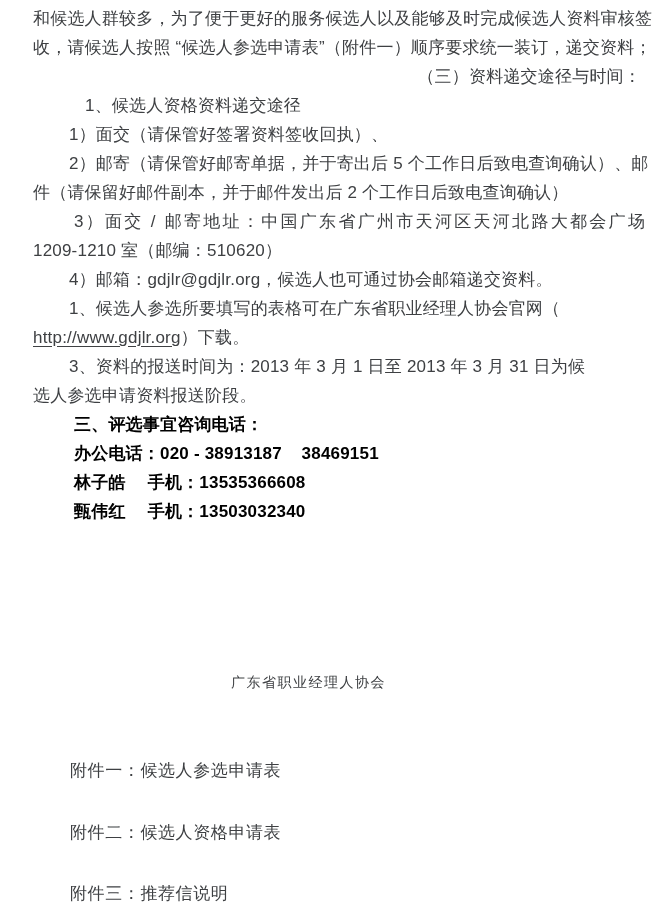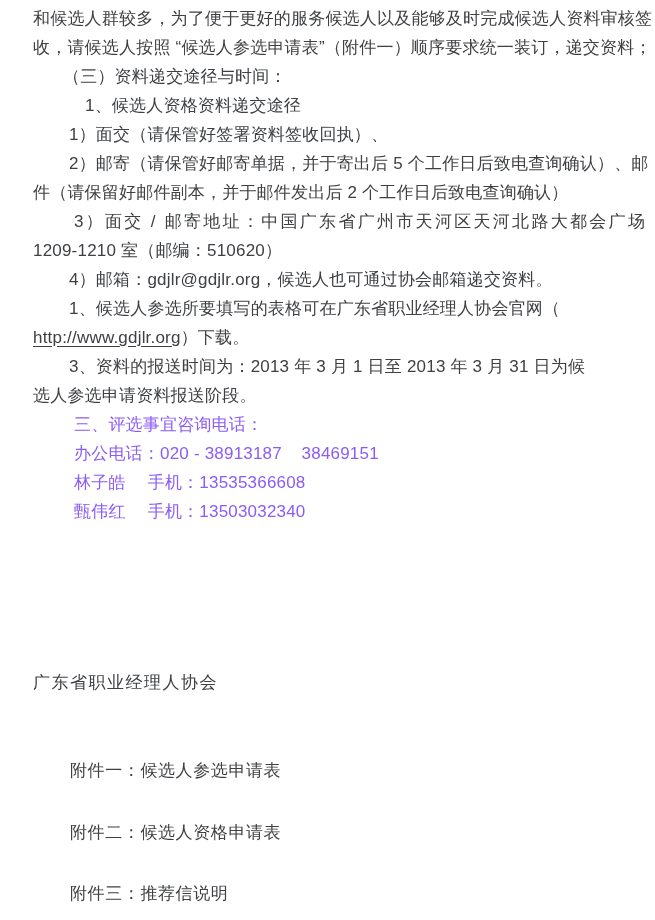--- a/index.html
+++ b/index.html
@@ -21,39 +21,39 @@
   .doc-body {
     padding: 4px 14px 0 33px;
   }
   .line {
     font-size: 17px;
     line-height: 29px;
     white-space: pre;
     letter-spacing: 0.2px;
   }
   .indent-0 { padding-left: 0; }
-  .indent-1 { padding-left: 30px; }
+  .indent-1 { padding-left: 30px; text-align: right; }
   .indent-2 { padding-left: 36px; }
   .indent-3 { padding-left: 52px; }
   .indent-4 { padding-left: 41px; }
   .bold {
-    font-weight: 400;
-    color: #8b5cf6;
+    font-weight: 700;
+    color: #000000;
   }
   .tracked { letter-spacing: 2.3px; text-align: right; }
   .underline {
     text-decoration: underline;
     text-underline-offset: 3px;
     text-align: center;
   }
   .signature-row {
     margin-top: 142px;
-    text-align: left;
+    text-align: center;
     padding-right: 57px;
-    font-size: 17px;
+    font-size: 14px;
     line-height: 29px;
     letter-spacing: 1.5px;
   }
   .attachments {
     margin-top: 59px;
     padding-left: 37px;
   }
   .attachments .line {
     line-height: 29.5px;
     letter-spacing: 0.6px;

